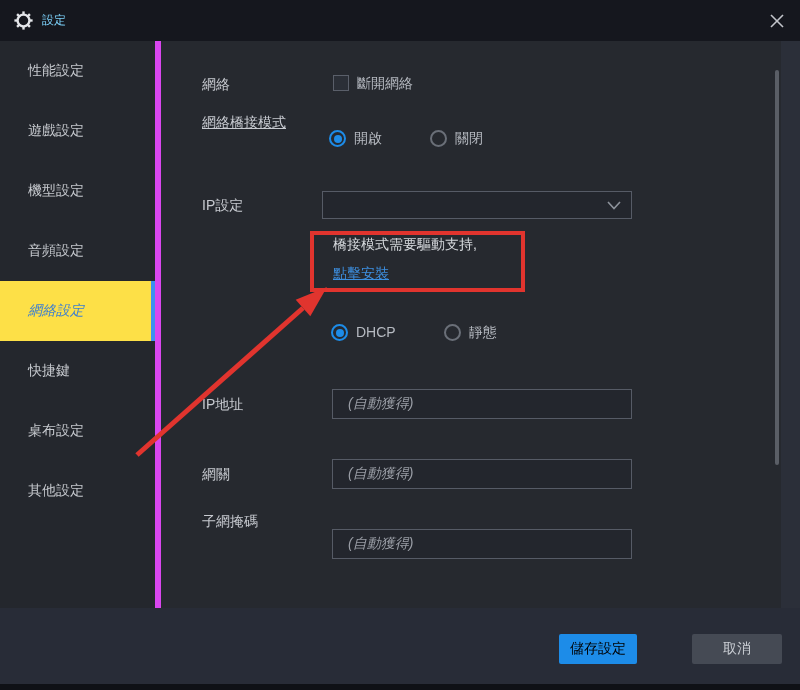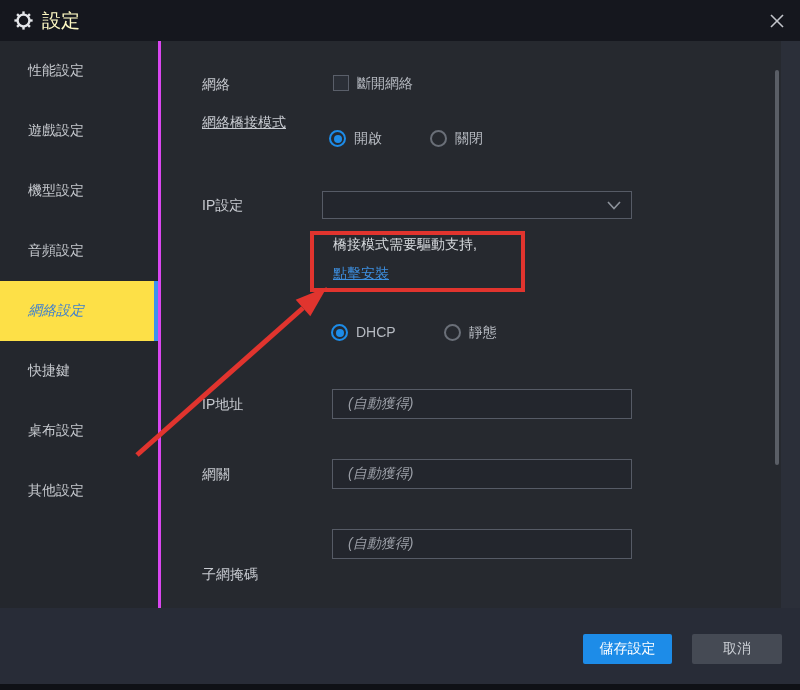--- a/index.html
+++ b/index.html
@@ -14,29 +14,29 @@
     font-family:"Liberation Sans","DejaVu Sans",sans-serif;
     background:#26292f;color:#c8cbd1;font-size:14px;
     position:relative;
   }
   
   .titlebar{
     position:absolute;left:0;top:0;width:800px;height:41px;
     background:#15171e;display:flex;align-items:center;padding-left:14px;
   }
   .titlebar .gear{width:19px;height:19px;margin-right:9px;}
-  .titlebar .title{color:#fef9c3;font-size:19px;}
+  .titlebar .title{color:#7dd3fc;font-size:12px;}
   .close-btn{
     position:absolute;right:10px;top:8px;width:26px;height:26px;
     display:flex;align-items:center;justify-content:center;cursor:pointer;
   }
   
   .sidebar{
     position:absolute;left:0;top:41px;width:161px;height:567px;
-    background:#24272d;border-right:3px solid #d946ef;
+    background:#24272d;border-right:6px solid #d946ef;
   }
   .side-item{
     position:relative;height:60px;display:flex;align-items:center;
     padding-left:28px;color:#c6c9ce;cursor:pointer;font-size:14px;
   }
   .side-item.active{
     background:#fde047;color:var(--active-text);font-style:italic;
   }
   .side-item.active::after{
     content:"";position:absolute;right:0;top:0;width:4px;height:100%;
@@ -98,21 +98,21 @@
   
   .footer{
     position:absolute;left:0;top:608px;width:800px;height:76px;
     background:#282c37;
   }
   .btn{
     position:absolute;top:26px;height:30px;border:none;border-radius:2px;
     font-size:14px;cursor:pointer;font-family:inherit;
     display:flex;align-items:center;justify-content:center;
   }
-  .btn-save{left:583px;width:89px;background:var(--accent);color:#ffffff;}
+  .btn-save{left:559px;width:78px;background:var(--accent);color:#000000;}
   .btn-cancel{left:692px;width:90px;background:#454a54;color:#ccd0d6;}
   .bottom-strip{
     position:absolute;left:0;top:684px;width:800px;height:6px;background:#0f1116;
   }
   
   .arrow-overlay{
     position:absolute;left:0;top:0;width:800px;height:690px;pointer-events:none;
   }
 </style>
 </head>
@@ -208,21 +208,21 @@
   <div class="row-label" style="top:355px;">IP地址</div>
   <div class="text-input" style="top:348px;">
     <span>(自動獲得)</span>
   </div>
 
   <div class="row-label" style="top:425px;">網關</div>
   <div class="text-input" style="top:418px;">
     <span>(自動獲得)</span>
   </div>
 
-  <div class="row-label" style="top:525px;text-align:center;">子網掩碼</div>
+  <div class="row-label" style="top:472px;text-align:center;">子網掩碼</div>
   <div class="text-input" style="top:488px;">
     <span>(自動獲得)</span>
   </div>
 </div>
 
 <div class="scroll-gutter"></div>
 <div class="scroll-thumb"></div>
 
 <div class="footer">
   <button class="btn btn-save">儲存設定</button>

